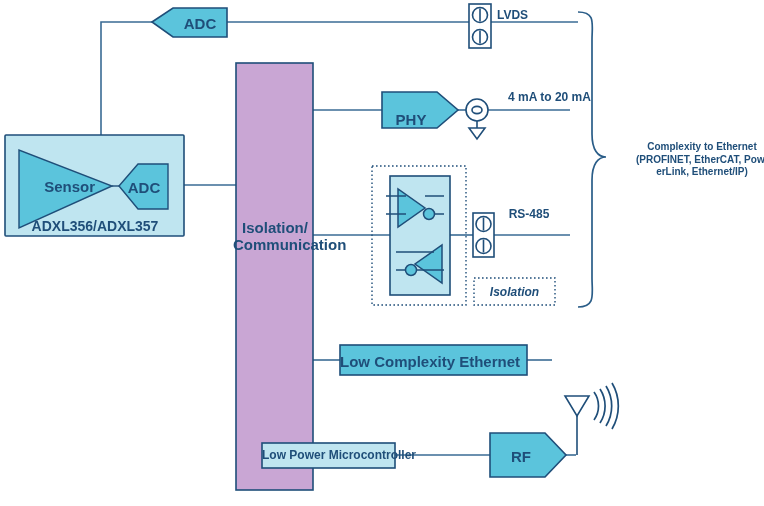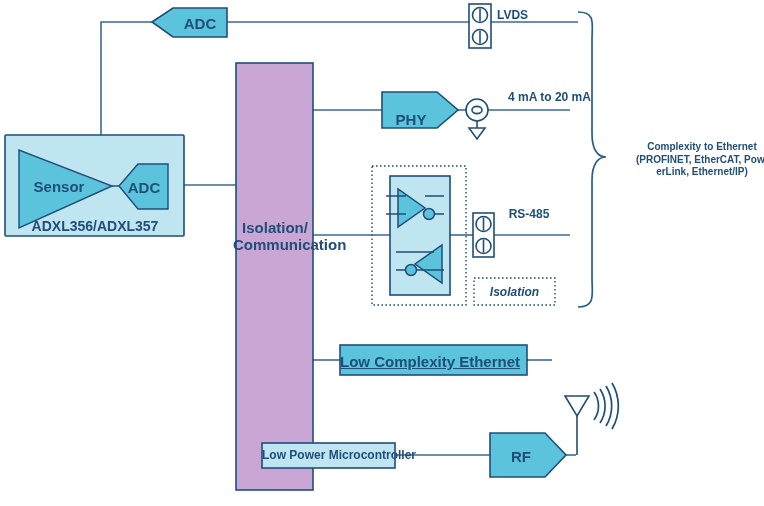--- a/index.html
+++ b/index.html
@@ -144,40 +144,40 @@
                L592,134
                C592,150 598,157 606,157
                C598,157 592,164 592,180
                L592,278
                C592,294 596,307 578,307"></path>
     </g>
   </svg>
 
   <div class="lbl lbl-blk" style="left:173px;top:15px;width:54px;">ADC</div>
 
-  <div class="lbl lbl-blk" style="left:23px;top:178px;width:72px;">Sensor</div>
+  <div class="lbl lbl-blk" style="left:23px;top:178px;width:72px;text-align:right;">Sensor</div>
 
   <div class="lbl lbl-blk" style="left:120px;top:179px;width:48px;">ADC</div>
 
   <div class="lbl lbl-part" style="left:25px;top:218px;width:140px;">ADXL356/ADXL357</div>
 
   <div class="lbl lbl-blk" style="left:233px;top:219px;width:84px;">Isolation/
 Communication</div>
 
   <div class="lbl lbl-blk" style="left:389px;top:103px;width:44px;margin-top:8px;">PHY</div>
 
   <div class="lbl lbl-sm" style="left:508px;top:91px;width:80px;text-align:left;">4 mA to 20 mA</div>
 
   <div class="lbl lbl-sm" style="left:497px;top:9px;width:60px;text-align:left;">LVDS</div>
 
   <div class="lbl lbl-sm" style="left:499px;top:208px;width:60px;text-align:center;">RS-485</div>
 
   <div class="lbl lbl-sm" style="left:474px;top:286px;width:81px;font-style:italic;">Isolation</div>
 
-  <div class="lbl lbl-blk" style="left:340px;top:353px;width:166px;text-decoration:underline;">Low Complexity Ethernet</div>
+  <div class="lbl lbl-blk" style="left:340px;top:353px;width:166px;">Low Complexity Ethernet</div>
 
   <div class="lbl lbl-sm" style="left:262px;top:449px;width:133px;">Low Power Microcontroller</div>
 
   <div class="lbl lbl-blk" style="left:496px;top:448px;width:50px;">RF</div>
 
   <div class="lbl lbl-agg" style="left:622px;top:141px;">
     <span>Complexity to Ethernet</span><br>
     <span>(PROFINET, EtherCAT, Pow-</span><br>
     <span>erLink, Ethernet/IP)</span>
   </div>

